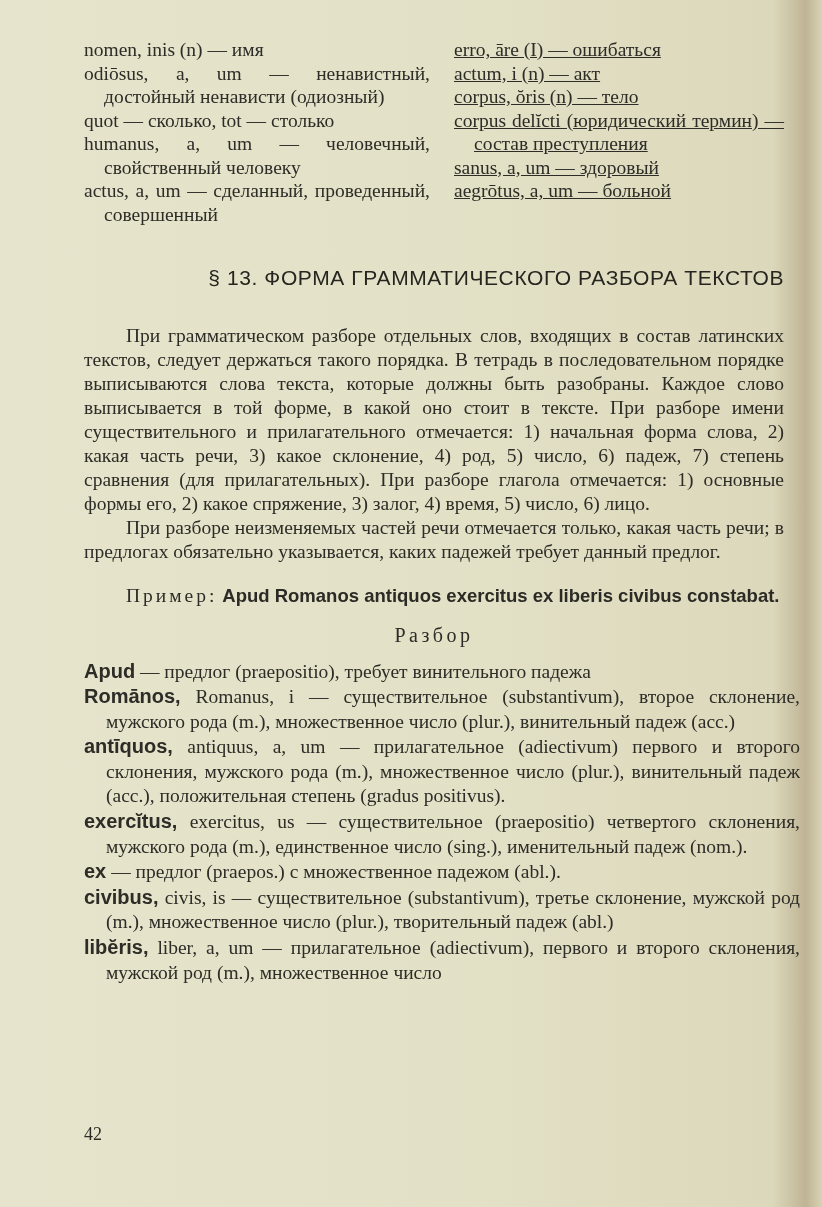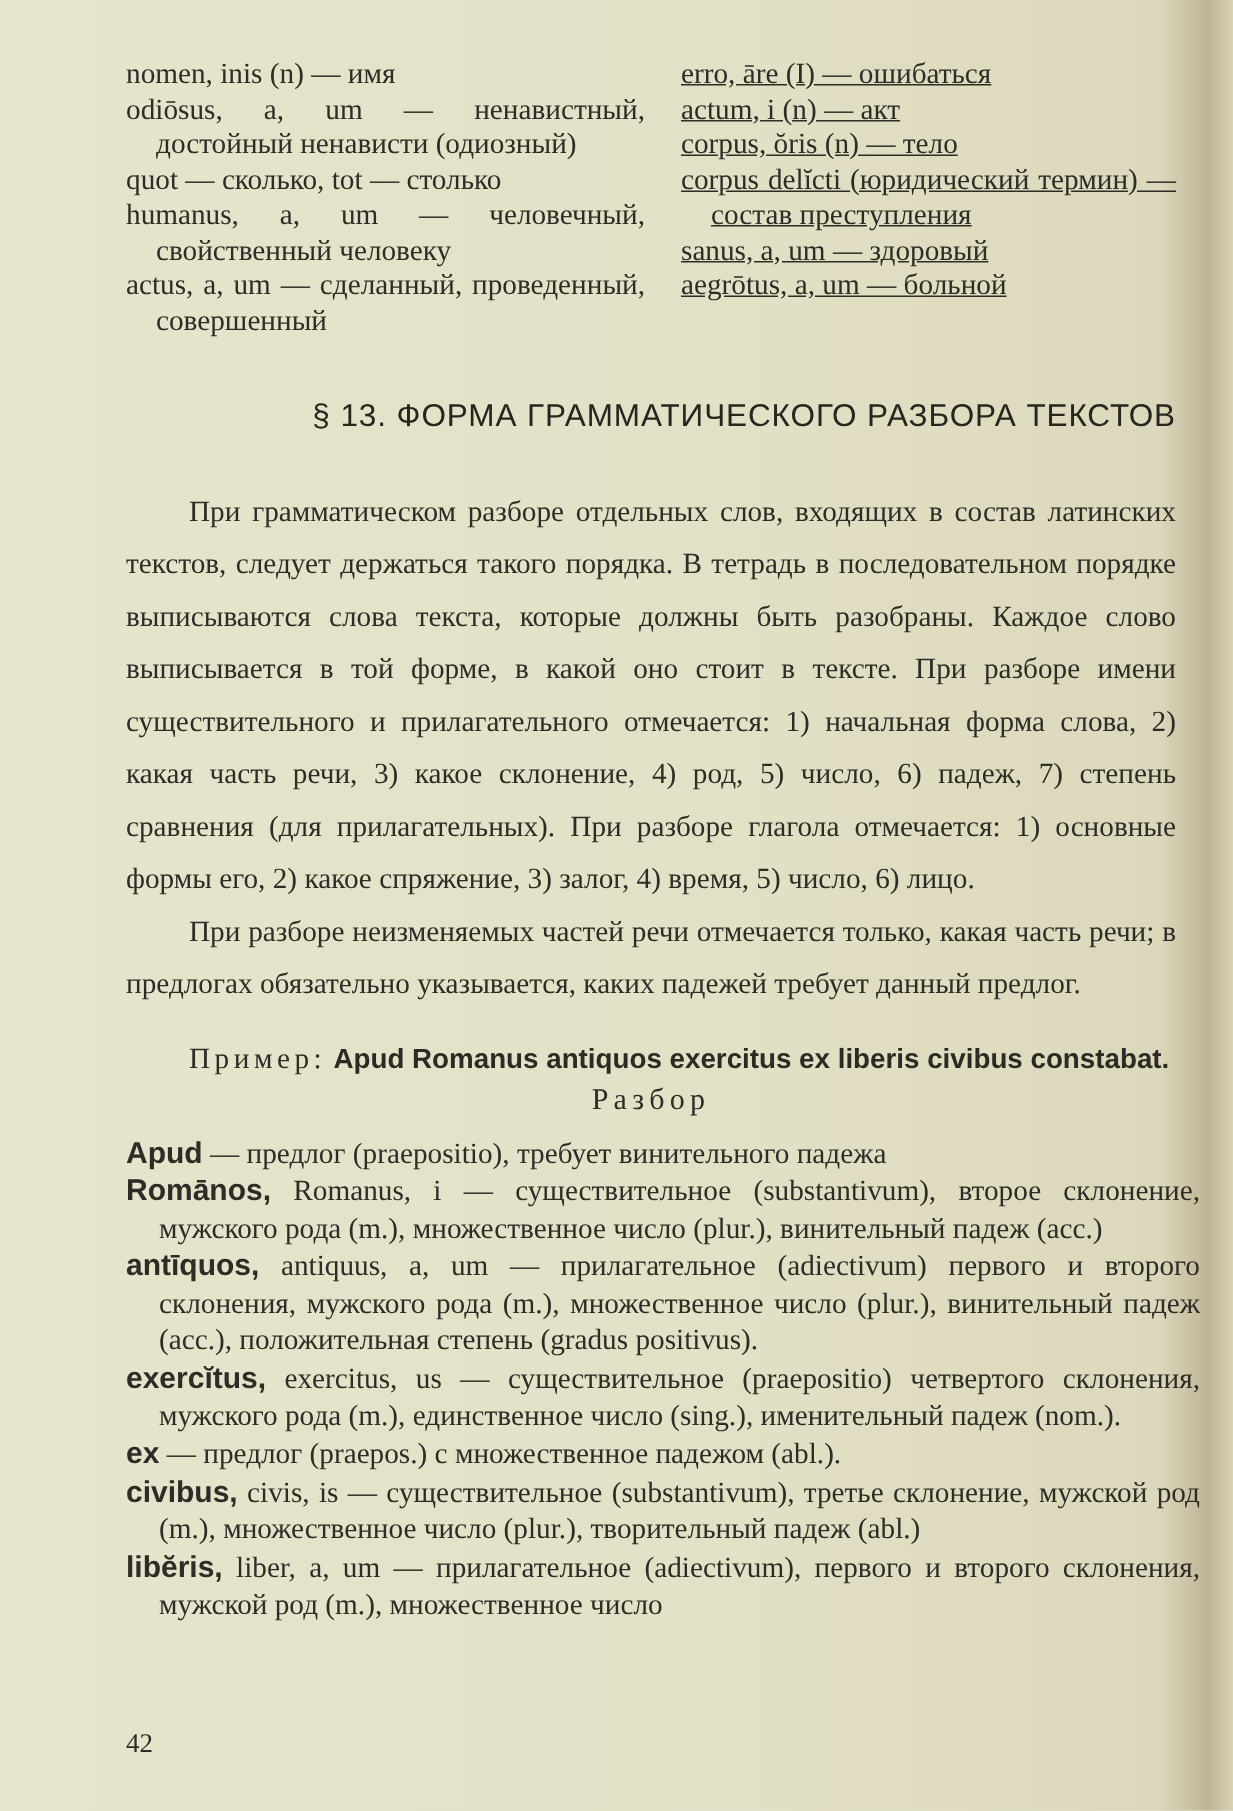--- a/index.html
+++ b/index.html
@@ -14,30 +14,30 @@
     .page { position: absolute; left: 84px; top: 38px; width: 700px; }
     .glossary { display: flex; justify-content: space-between; }
     .gcol { width: 346px; font-size: 19.5px; line-height: 23.5px; }
     .gcol.right { width: 330px; text-decoration: underline; }
     .entry { text-indent: -20px; padding-left: 20px; text-align: justify; text-align-last: left; }
     .heading {
       margin-top: 40px; text-align: right;
       font-family: "Liberation Sans", "DejaVu Sans", sans-serif;
       font-size: 21px; letter-spacing: 0.6px; color: #26251f;
     }
-    .para { font-size: 19.5px; line-height: 35px; text-align: justify; text-indent: 42px; margin: 0; }
+    .para { font-size: 19.5px; line-height: 24px; text-align: justify; text-indent: 42px; margin: 0; }
     .para.first { margin-top: 34px; }
     .example { margin-top: 20px; font-size: 19.5px; line-height: 24.5px; text-indent: 42px; text-align: justify; }
     .spaced { letter-spacing: 3px; }
     .latin-b { font-family: "Liberation Sans", "DejaVu Sans", sans-serif; font-weight: bold; font-size: 18.5px; color: #2b2a25; }
-    .subhead { text-align: center; font-size: 20px; letter-spacing: 3.5px; margin-top: 2px; margin-bottom: 12px; }
+    .subhead { text-align: center; font-size: 20px; letter-spacing: 3.5px; margin-top: 15px; margin-bottom: 12px; }
     .parse .entry { font-size: 19.5px; line-height: 24.6px; padding-left: 22px; text-indent: -22px; }
     .parse { width: 716px; }
     .term { font-weight: bold; font-family: "Liberation Sans", "DejaVu Sans", sans-serif; font-size: 20px; }
-    .pagenum { position: absolute; left: 84px; top: 1152px; font-size: 18px; color: #2d2c27; }
+    .pagenum { position: absolute; left: 84px; top: 1124px; font-size: 18px; color: #2d2c27; }
   </style>
 </head>
 <body>
 
 <div class="page">
 
   <div class="glossary">
     <div class="gcol left">
       <div class="entry">nomen, inis (n) — имя</div>
       <div class="entry">odiōsus, a, um — ненавистный, достойный ненависти (одиозный)</div>
@@ -55,21 +55,21 @@
     </div>
   </div>
 
   <div class="heading">§ 13. ФОРМА ГРАММАТИЧЕСКОГО РАЗБОРА ТЕКСТОВ</div>
 
   <p class="para first">При грамматическом разборе отдельных слов, входящих в состав латинских текстов, следует держаться такого порядка. В тетрадь в последовательном порядке выписываются слова текста, которые должны быть разобраны. Каждое слово выписывается в той форме, в какой оно стоит в тексте. При разборе имени существительного и прилагательного отмечается: 1) начальная форма слова, 2) какая часть речи, 3) какое склонение, 4) род, 5) число, 6) падеж, 7) степень сравнения (для прилагательных). При разборе глагола отмечается: 1) основные формы его, 2) какое спряжение, 3) залог, 4) время, 5) число, 6) лицо.</p>
   <p class="para">При разборе неизменяемых частей речи отмечается только, какая часть речи; в предлогах обязательно указывается, каких падежей требует данный предлог.</p>
 
   <div class="example">
     <span class="spaced">Пример:</span>
-    <span class="latin-b">Apud Romanus antiquos exercitus ex liberis civibus constabat.</span>
+    <span class="latin-b">Apud Romanos antiquos exercitus ex liberis civibus constabat.</span>
   </div>
 
   <div class="subhead">Разбор</div>
 
   <div class="parse">
     <div class="entry"><span class="term">Apud</span><span> — предлог (praepositio), требует винительного падежа</span></div>
     <div class="entry"><span class="term">Romānos,</span><span> Romanus, i — существительное (substantivum), второе склонение, мужского рода (m.), множественное число (plur.), винительный падеж (acc.)</span></div>
     <div class="entry"><span class="term">antīquos,</span><span> antiquus, a, um — прилагательное (adiectivum) первого и второго склонения, мужского рода (m.), множественное число (plur.), винительный падеж (acc.), положительная степень (gradus positivus).</span></div>
     <div class="entry"><span class="term">exercĭtus,</span><span> exercitus, us — существительное (praepositio) четвертого склонения, мужского рода (m.), единственное число (sing.), именительный падеж (nom.).</span></div>
     <div class="entry"><span class="term">ex</span><span> — предлог (praepos.) с множественное падежом (abl.).</span></div>

